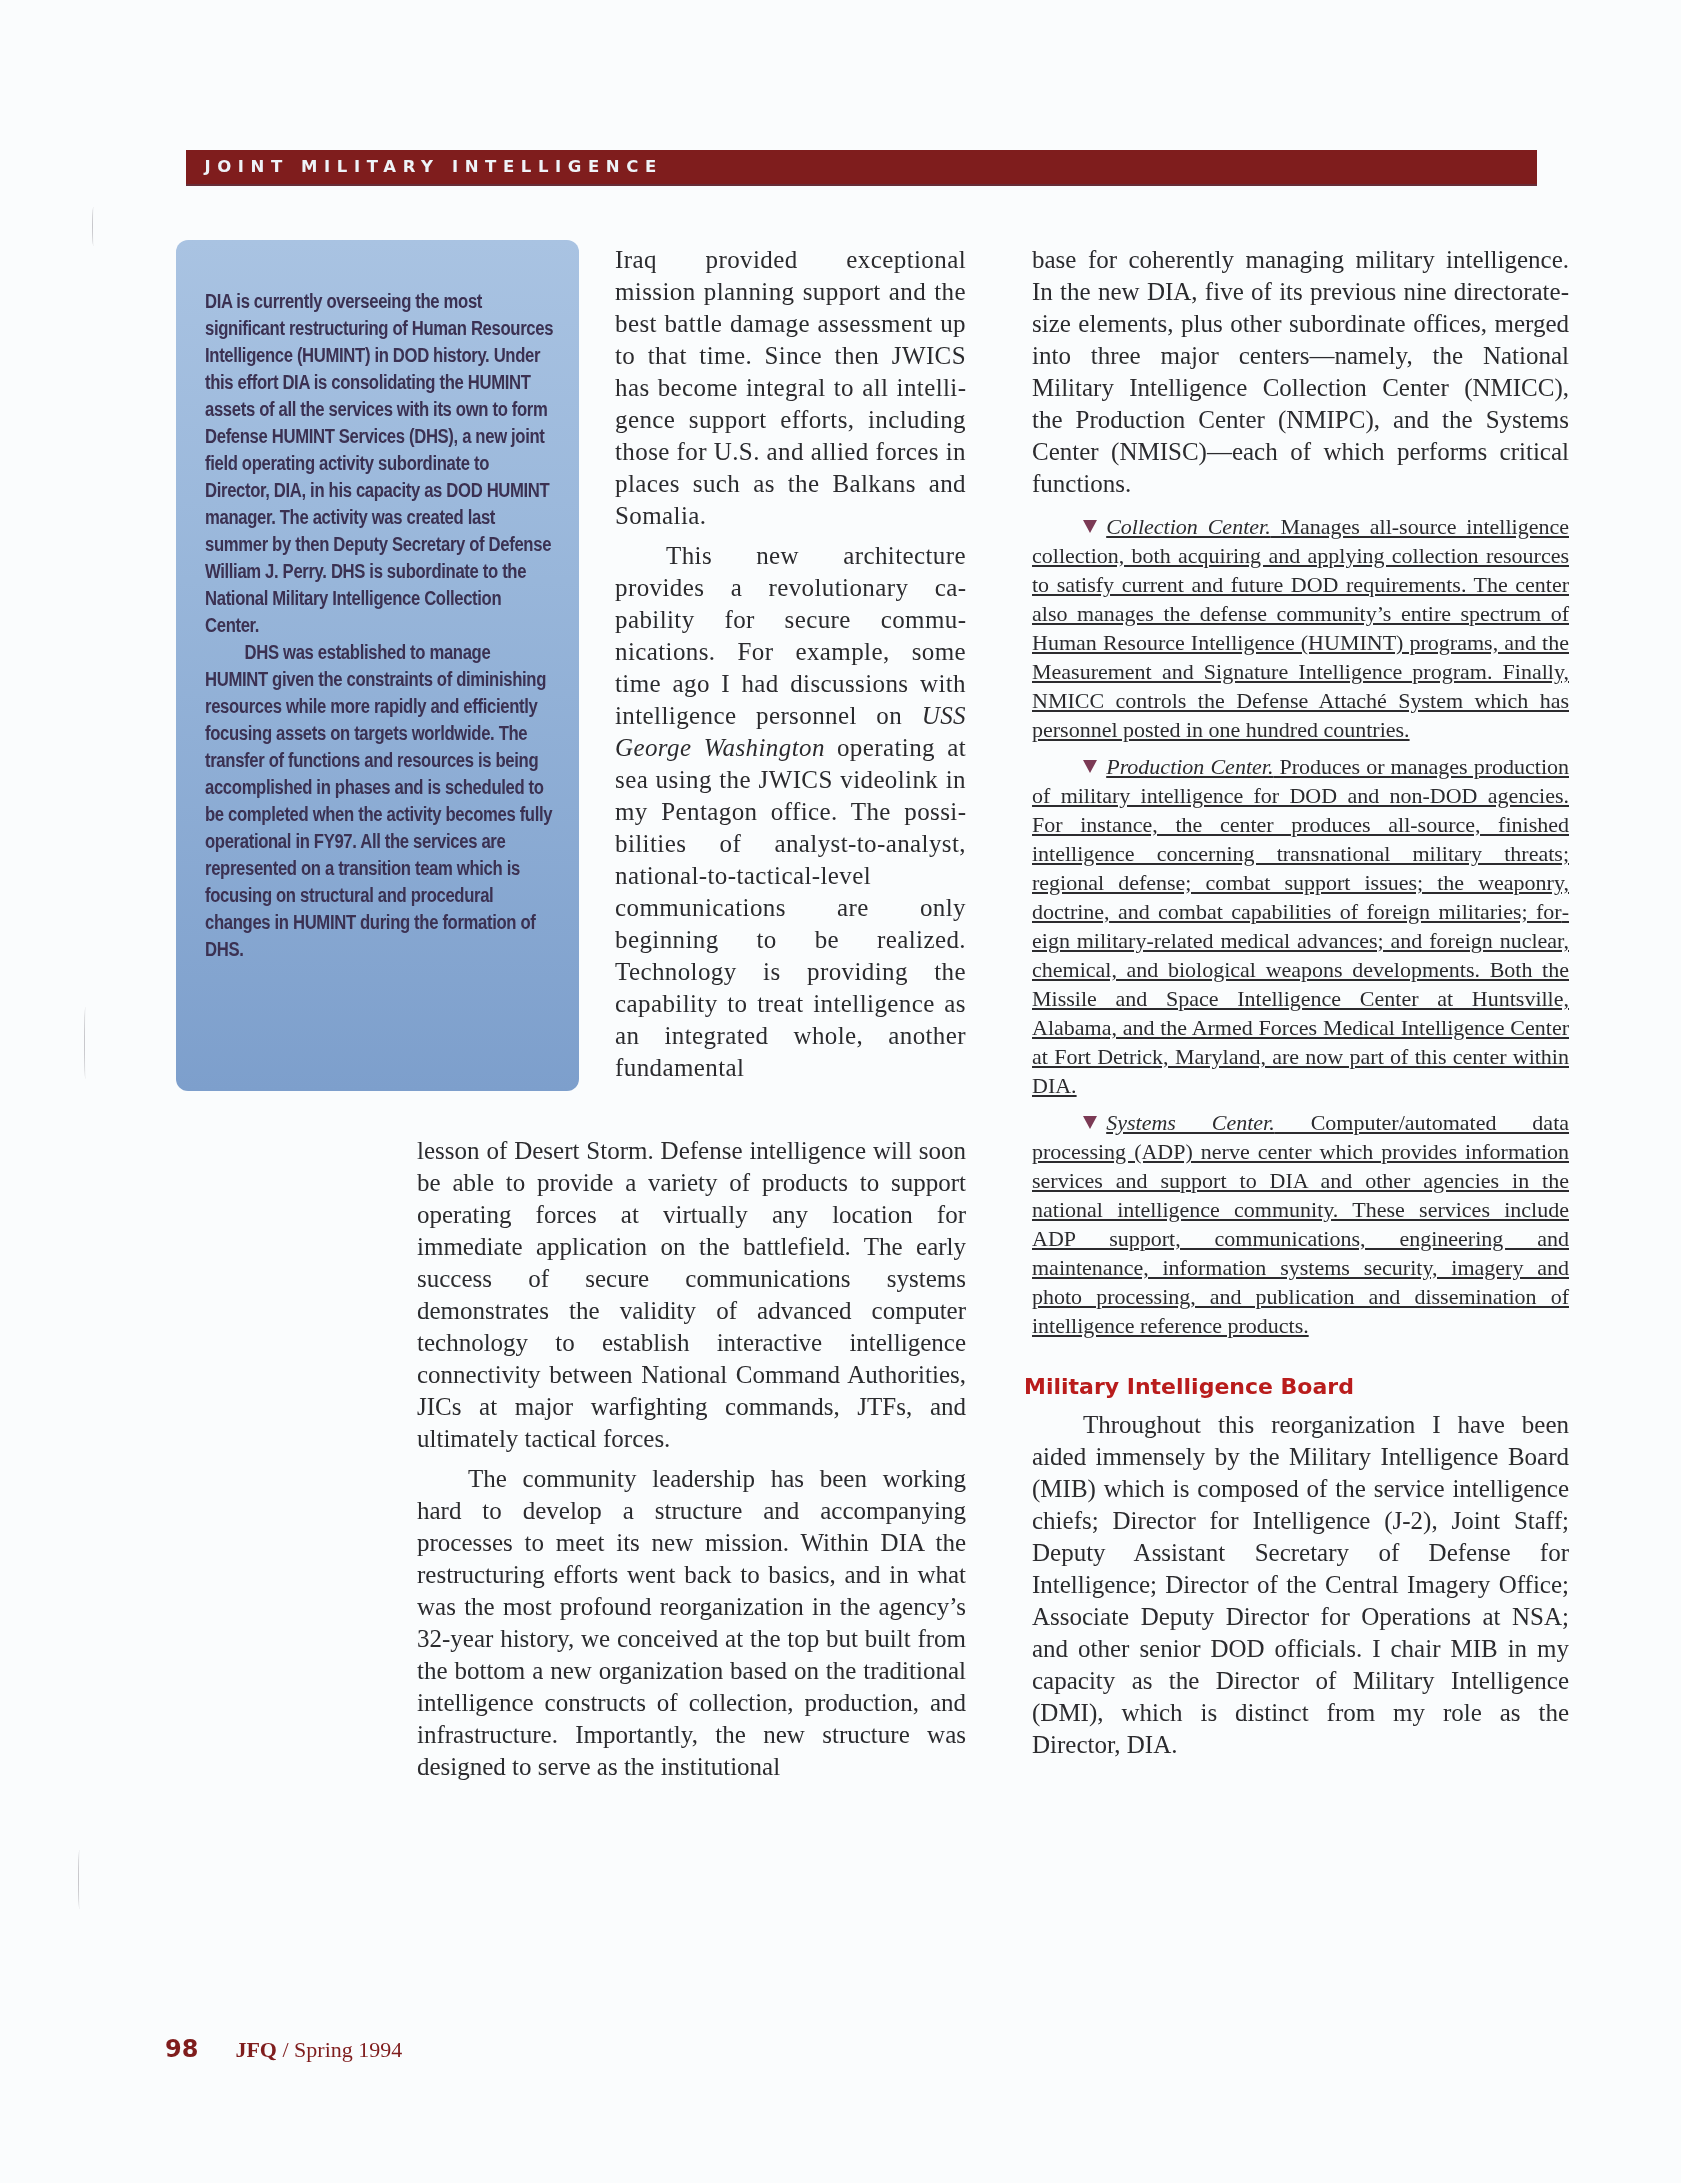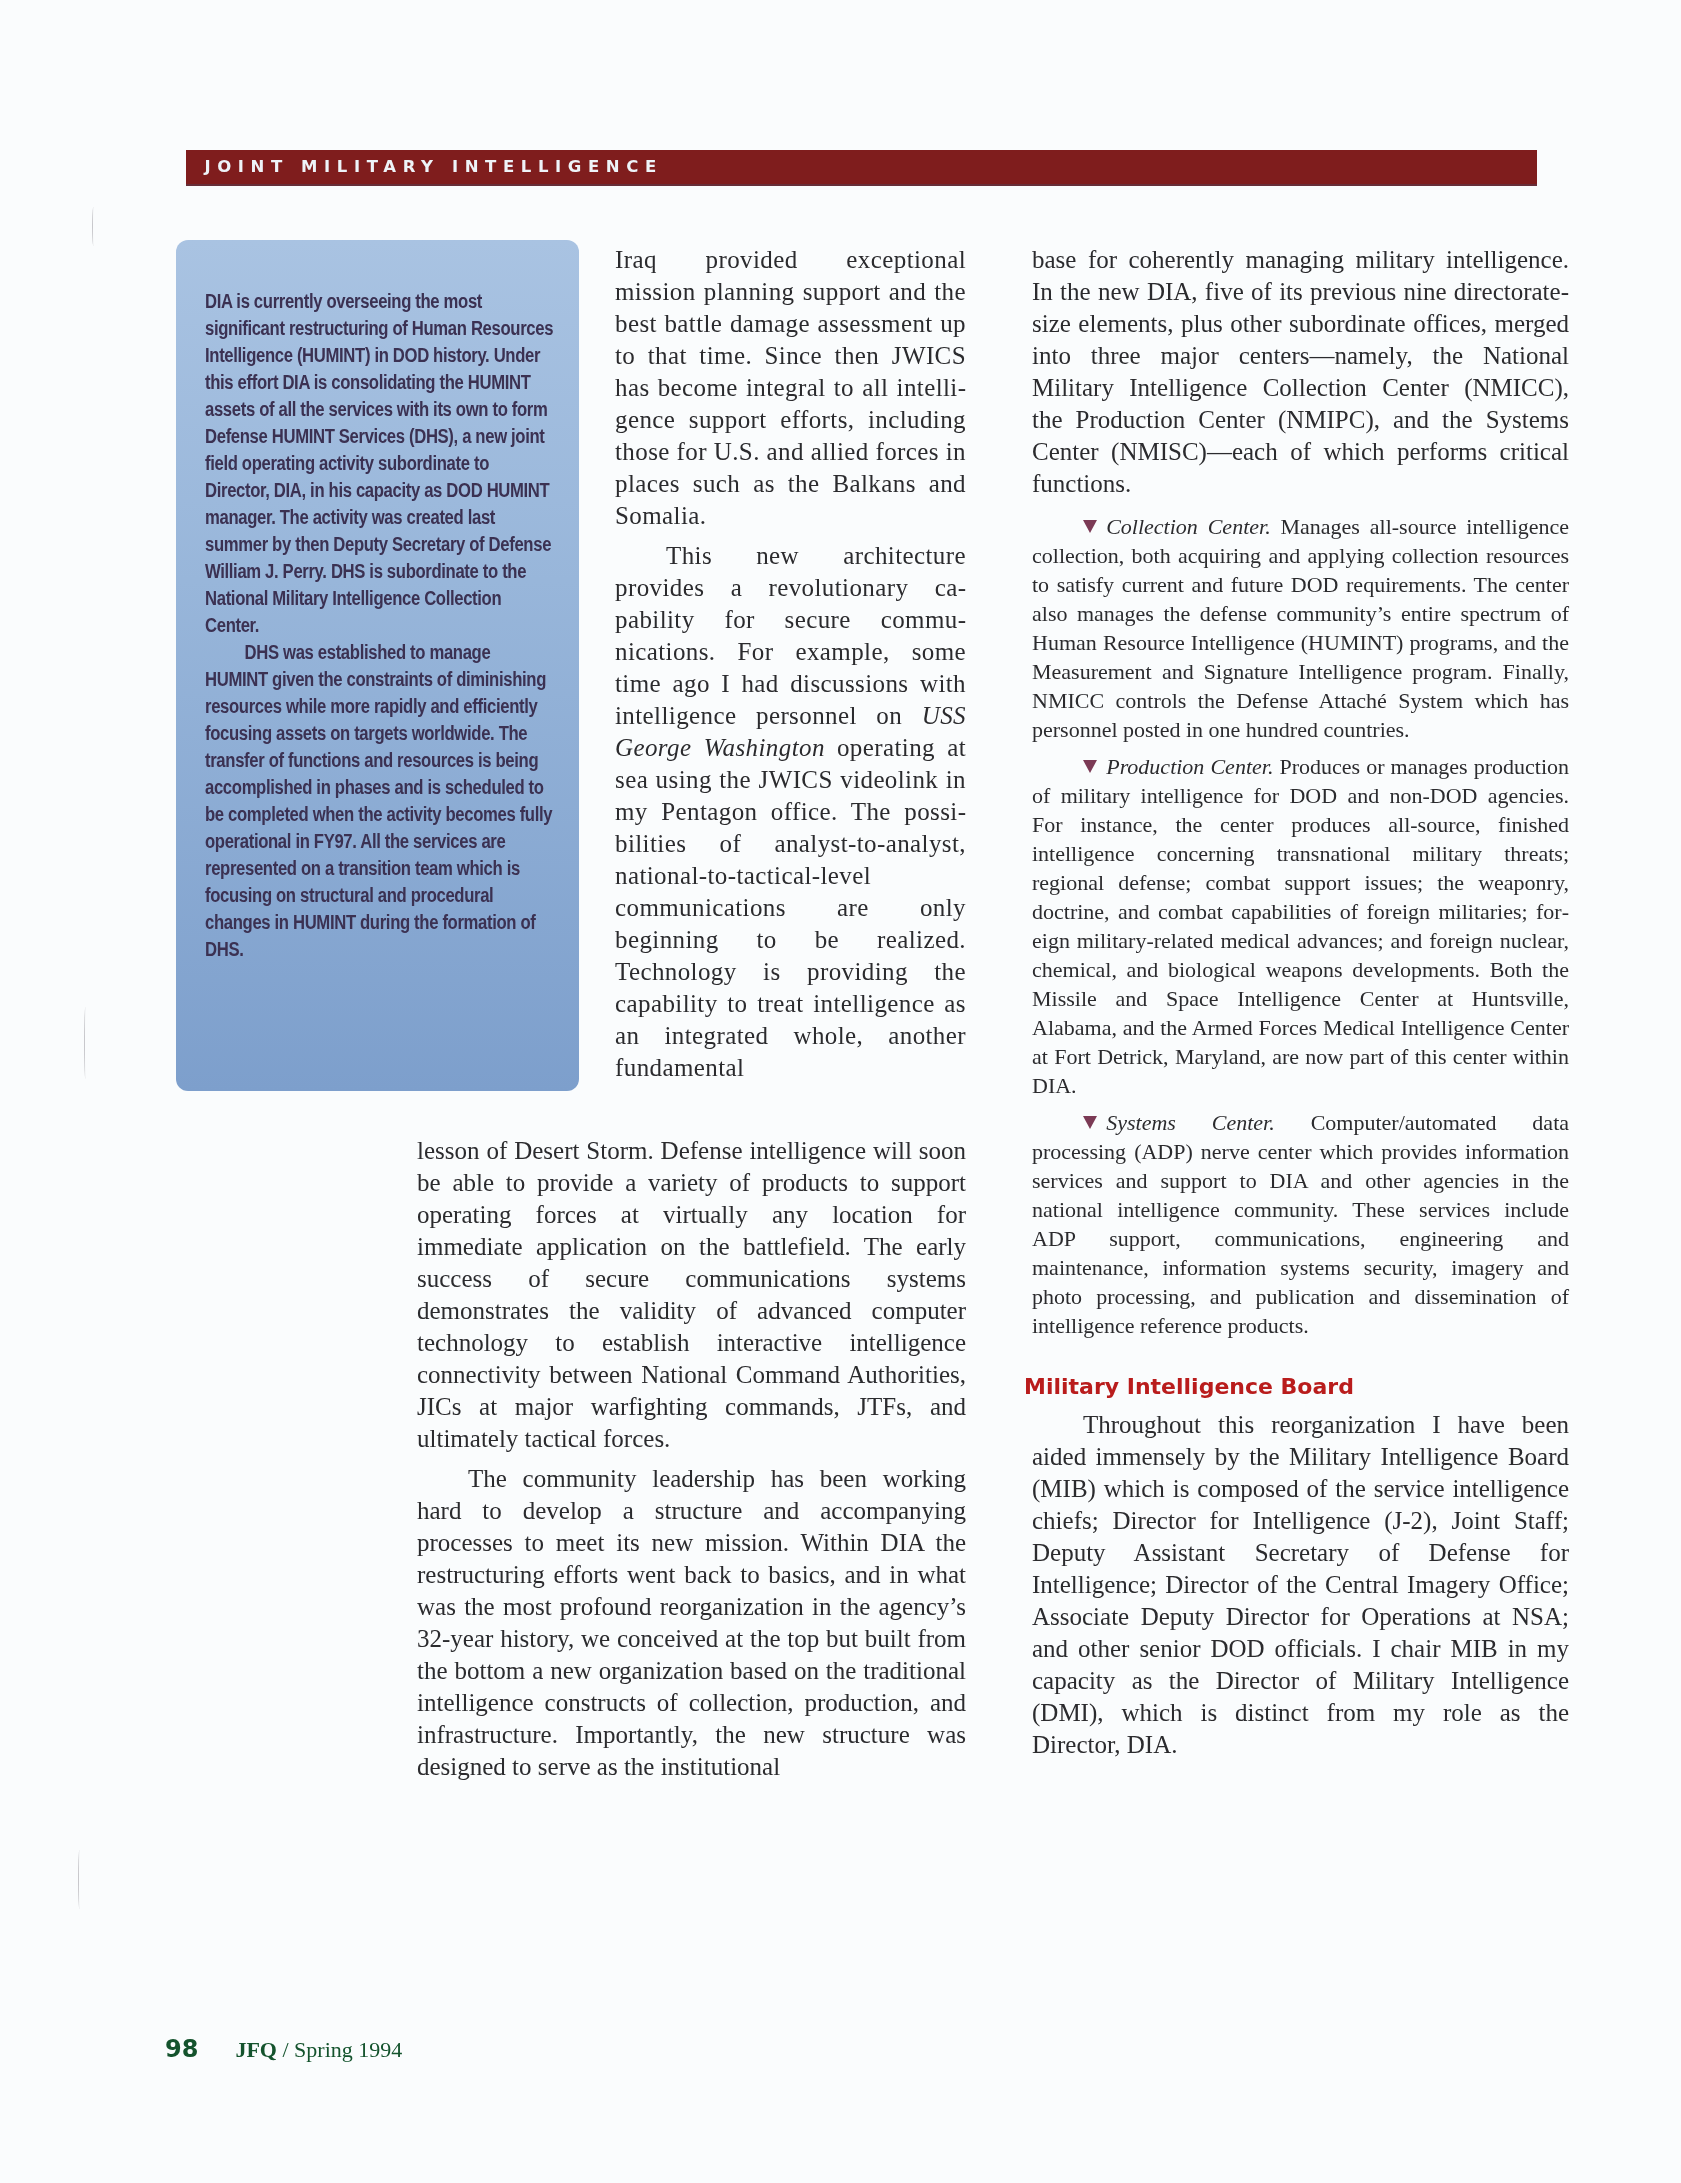--- a/index.html
+++ b/index.html
@@ -34,35 +34,35 @@
   .sidebar p.indent { text-indent:46px; }
   .col {
     position:absolute; font-size:25px; line-height:32px;
     text-align:justify; hyphens:manual;
   }
   .col p { margin:8px; }
   .col p.indent { text-indent:51px; }
   .col-mid { left:607px; top:236px; width:367px; letter-spacing:0.4px; }
   .col-low { left:409px; top:1127px; width:565px; }
   .col-right { left:1024px; top:236px; width:553px; }
-  .col-right .bullets p { font-size:22px; line-height:29px; }
+  .col-right .bullets p { font-size:22px; line-height:29px;text-decoration:underline; }
   .col-right .bullets p { text-indent:51px; }
   .tri {
     display:inline-block; width:0; height:0; margin-right:9.2px;
     border-left:7.2px solid transparent; border-right:7.2px solid transparent;
     border-top:13px solid #7b3a55; vertical-align:1.3px; text-indent:0;
   }
   .heading {
     font-family:"DejaVu Sans", "Liberation Sans", sans-serif;
     font-weight:bold; font-size:22px; line-height:29px; color:#b91c1c;
     margin:0; text-indent:0 !important;
   }
   .footer {
     position:absolute; left:165px; top:2035px;
-    font-size:22px; color:#14532d;
+    font-size:22px; color:#7f1d1d;
   }
   .footer .page-no {
     font-family:"DejaVu Sans", "Liberation Sans", sans-serif;
     font-weight:bold; font-size:24px; margin-right:37px;
   }
   .footer .journal { font-weight:bold; }
   .mark {
     position:absolute; width:2px; border-left:1.3px solid #c8c8cc; border-radius:50%;
   }
 </style>

